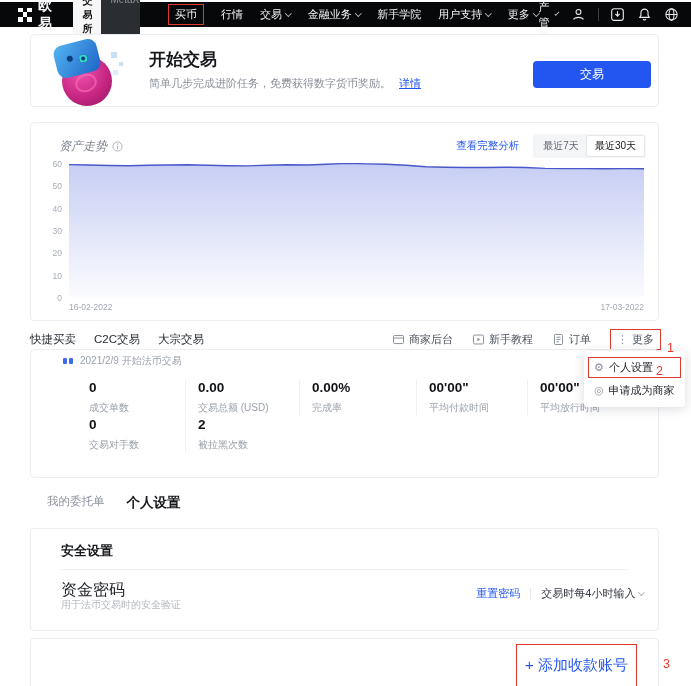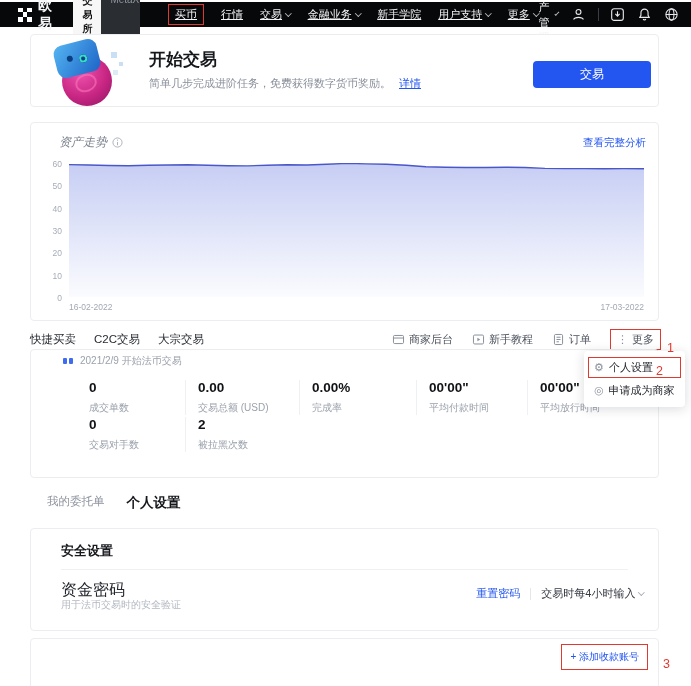--- a/index.html
+++ b/index.html
@@ -13,21 +13,21 @@
     display:flex; align-items:center; padding:0 12px 0 18px; color:#f3f4f6; }
   .okx-logo { position:relative; width:14px; height:14px; flex:none; }
   .okx-logo i { position:absolute; width:4.6px; height:4.6px; background:#fff; }
   .okx-logo i:nth-child(1){left:0;top:0} .okx-logo i:nth-child(2){right:0;top:0}
   .okx-logo i:nth-child(3){left:4.7px;top:4.7px} .okx-logo i:nth-child(4){left:0;bottom:0}
   .okx-logo i:nth-child(5){right:0;bottom:0}
   .logo-text { font-size:14px; font-weight:bold; margin-left:6px; letter-spacing:.5px; }
   .nav-tabs { display:flex; margin-left:15px; background:#2a2d31; border-radius:3px; overflow:hidden; font-size:10px; }
   .nav-tabs .t { padding:3px 9px; color:#8f959e; }
   .nav-tabs .t.on { background:#f7f7f7; color:#111; font-weight:bold; }
-  .nav-links { display:flex; align-items:center; gap:17px; margin-left:28px; font-size:11px; white-space:nowrap;text-decoration:underline; }
+  .nav-links { display:flex; align-items:center; gap:17px; margin-left:28px; font-size:11px; white-space:nowrap; }
   .nav-link { display:flex; align-items:center; cursor:pointer; }
   .nav-link.annotated { border:1px solid #e0392f; padding:2px 6px; }
   .caret { display:inline-block; width:4.6px; height:4.6px; border-right:1.2px solid currentColor;
     border-bottom:1.2px solid currentColor; transform:rotate(45deg); margin-left:4px; margin-top:-3px; opacity:.75; }
   .nav-right { margin-left:auto; display:flex; align-items:center; gap:12px; font-size:11px; }
   .nav-right svg { display:block; }
   .vdiv { width:1px; height:13px; background:#3a3e44; }
   
   .card { position:absolute; background:#fff; border:1px solid #ecedf0; border-radius:4px; }
   
@@ -113,22 +113,22 @@
   .pay-title { font-size:13px; font-weight:bold; color:#17191d; }
   .pay-row .thin-div { margin:0 11px; }
   .cur-sel { font-size:11px; color:#343841; display:flex; align-items:center; gap:4px; cursor:pointer; }
   .tri { width:0; height:0; border-left:3.5px solid transparent; border-right:3.5px solid transparent;
     border-top:4px solid #8a909b; }
   .search-wrap { position:relative; }
   .search-wrap svg { position:absolute; left:8px; top:6px; color:#b9bec6; }
   .search-input { width:140px; height:23px; border:1px solid #e3e6ea; border-radius:4px; padding:0 6px 0 24px;
     font-size:10px; font-family:inherit; color:#333; outline:none; }
   .search-input::placeholder { color:#c3c7cf; }
-  .add-btn { position:absolute; top:5px; right:10px; border:1px solid #e0392f; background:none; padding:5px 8px;
-    color:#2356f0; font-size:10px; font-family:inherit; cursor:pointer; white-space:nowrap; }
+  .add-btn { position:absolute; top:5px; right:21px; border:1px solid #e0392f; background:none; padding:11px 8px;
+    color:#2356f0; font-size:15px; font-family:inherit; cursor:pointer; white-space:nowrap; }
   
   .ann { position:absolute; color:#e0392f; font-size:12.5px; z-index:40; }
   .ann1 { left:667px; top:341px; } .ann2 { left:656px; top:364px; } .ann3 { left:663px; top:657px; }
 </style>
 </head>
 <body>
 
 <div class="navbar">
   <span class="okx-logo">
       <i></i>
@@ -224,20 +224,24 @@
   <div class="trend-head">
     <span class="trend-title">
       <span>资产走势</span>
       <svg width="11" height="11" viewBox="0 0 12 12" fill="none" stroke="#a8adb6" stroke-width="1">
           <circle cx="6" cy="6" r="5"></circle>
           <path d="M6 5.4V9"></path>
           <circle cx="6" cy="3.4" r="0.7" fill="#a8adb6" stroke="none"></circle>
         </svg>
     </span>
     <span class="analysis-link">查看完整分析</span>
+    <span class="range-toggle">
+      <span class="r">最近7天</span>
+      <span class="r on">最近30天</span>
+    </span>
   </div>
   <div class="chart">
     <div class="y-axis">
         <div class="ytick" style="top: 130px;">0</div>
         <div class="ytick" style="top: 107.667px;">10</div>
         <div class="ytick" style="top: 85.3333px;">20</div>
         <div class="ytick" style="top: 63px;">30</div>
         <div class="ytick" style="top: 40.6667px;">40</div>
         <div class="ytick" style="top: 18.3333px;">50</div>
         <div class="ytick" style="top: -4px;">60</div>

